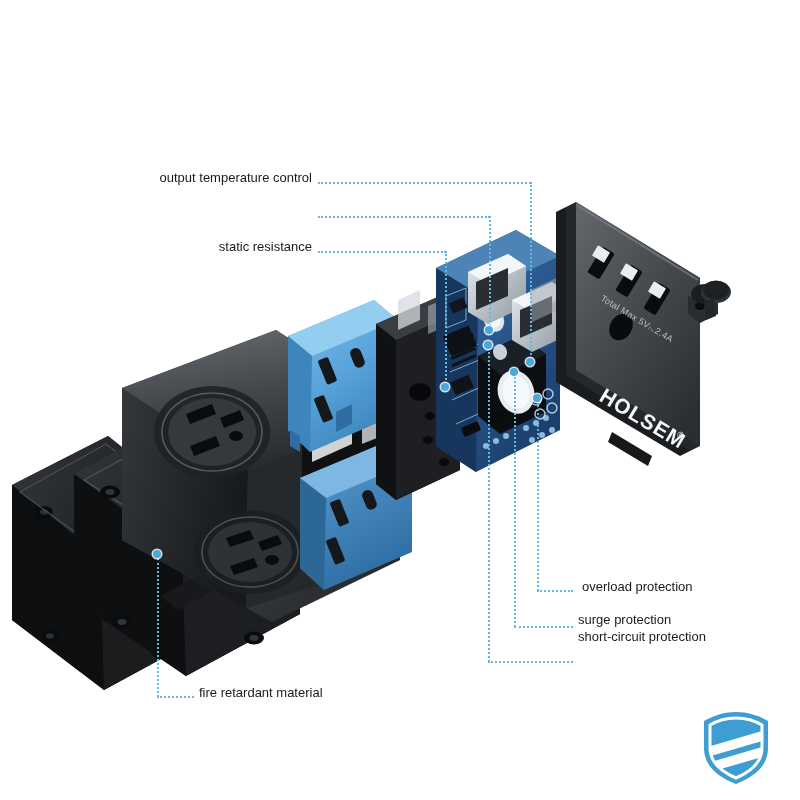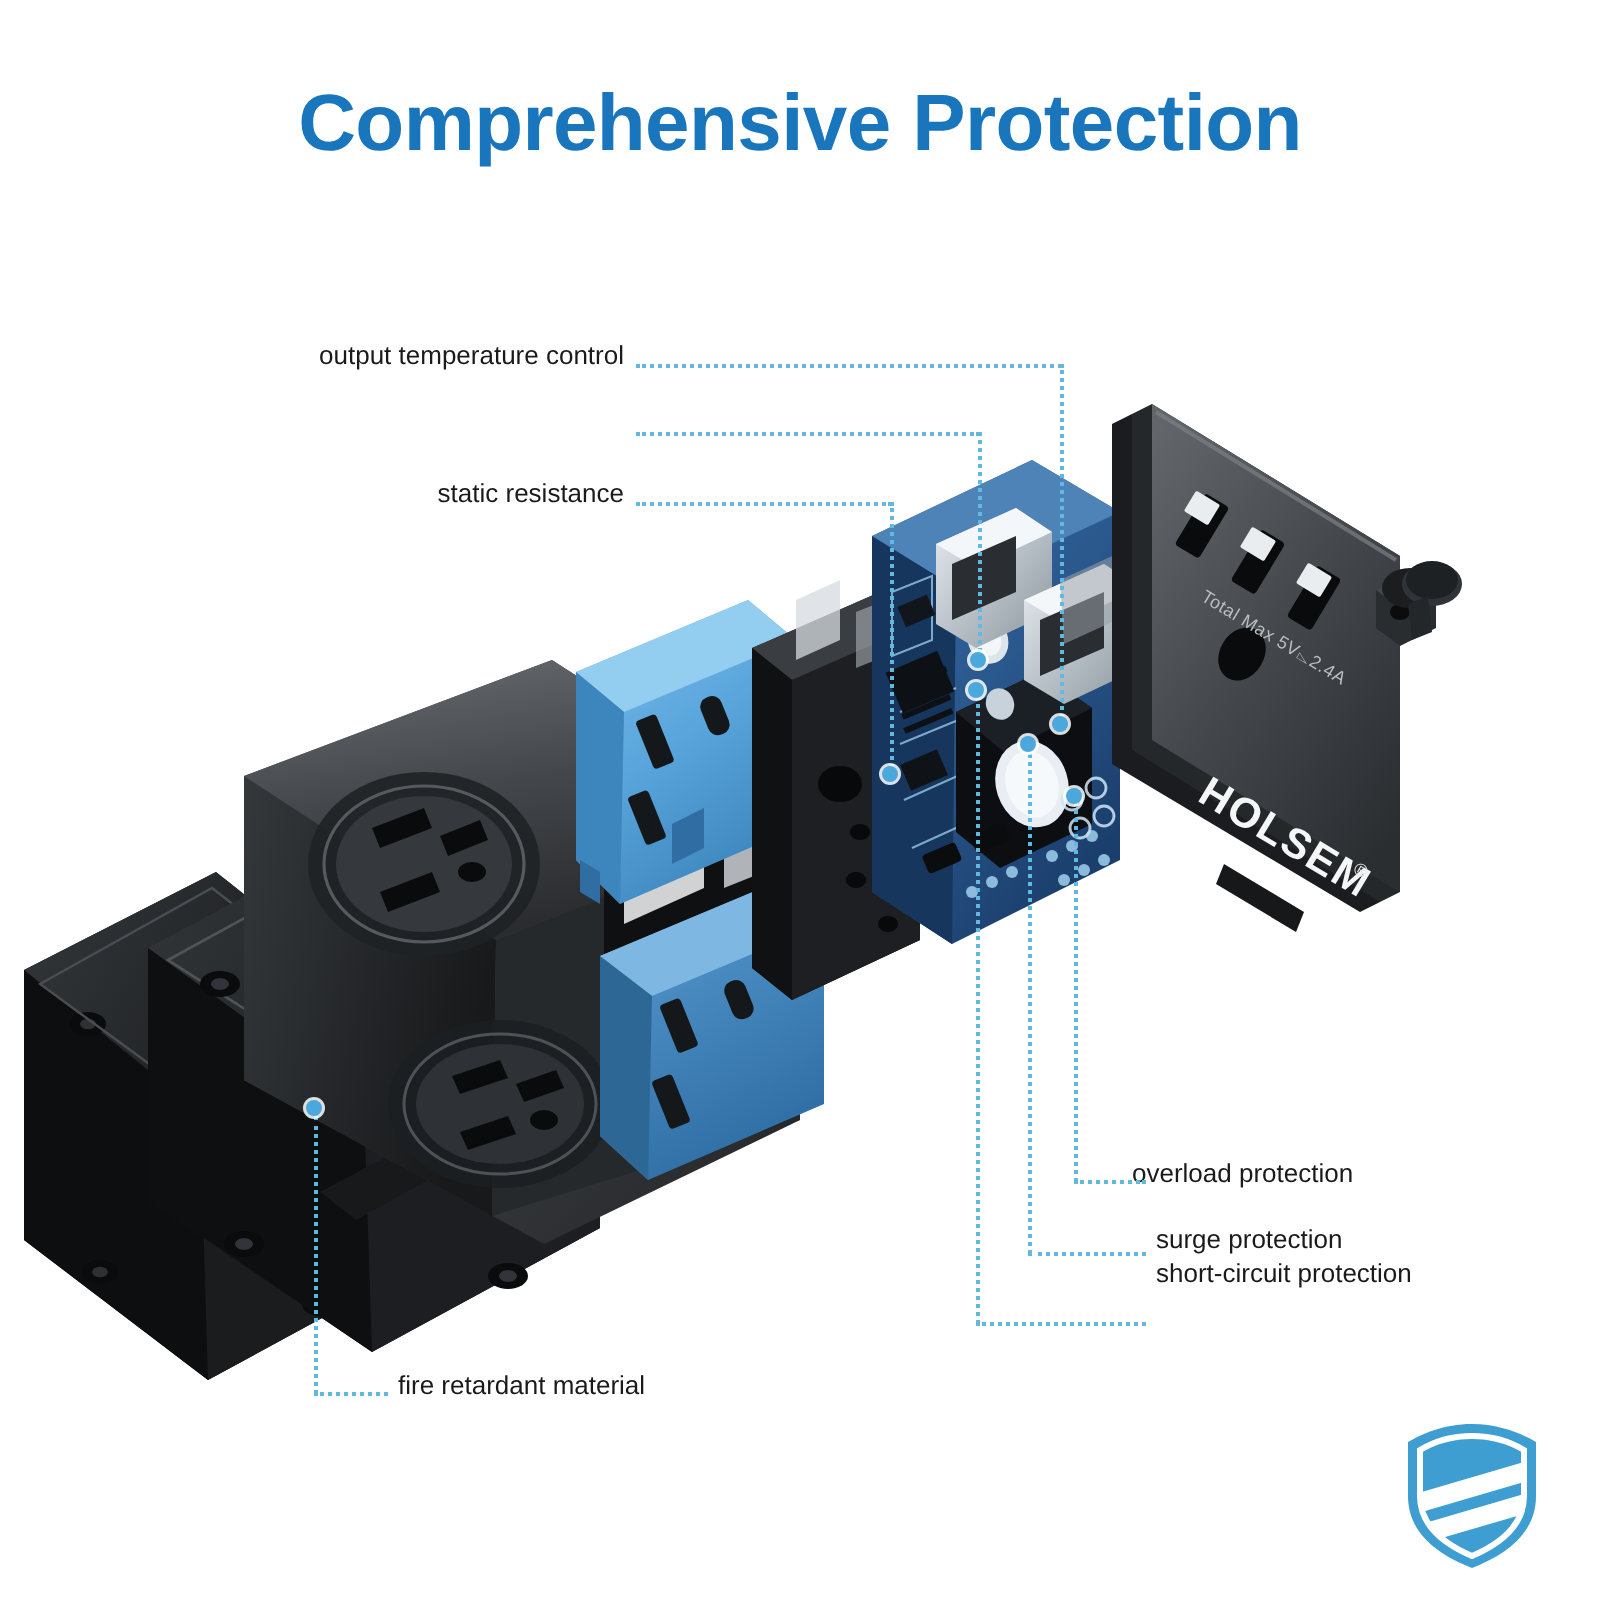--- a/index.html
+++ b/index.html
@@ -81,21 +81,20 @@
     top: 708px;
     width: 72px;
     height: 76px;
   }
 </style>
 </head>
 <body>
 
 <div id="stage">
 
-  <div id="page-title">Comprehensive Protection</div>
 
   <svg id="product" viewBox="0 0 800 800" xmlns="http://www.w3.org/2000/svg">
     <defs>
       <linearGradient id="gBlackTop" x1="0" y1="0" x2="1" y2="1">
         <stop offset="0" stop-color="#5d6064"></stop>
         <stop offset="0.45" stop-color="#3d4044"></stop>
         <stop offset="1" stop-color="#232527"></stop>
       </linearGradient>
       <linearGradient id="gBlackFace" x1="0" y1="0" x2="0.3" y2="1">
         <stop offset="0" stop-color="#6a6e73"></stop>
@@ -349,21 +348,21 @@
 
   <div class="leader-h" style="left:318px; top:216px; width:172px;"></div>
   <div class="leader-v" style="left:489px; top:216px; height:114px;"></div>
   <div class="leader-dot" style="left:485px; top:326px;"></div>
 
   <div class="callout-label right-aligned" style="left:44px; top:240px; width:268px;">static resistance</div>
   <div class="leader-h" style="left:318px; top:251px; width:128px;"></div>
   <div class="leader-v" style="left:445px; top:251px; height:136px;"></div>
   <div class="leader-dot" style="left:441px; top:383px;"></div>
 
-  <div class="callout-label" style="left:566px; top:580px;text-align:center;">overload protection</div>
+  <div class="callout-label" style="left:582px; top:580px;text-align:center;">overload protection</div>
   <div class="leader-h" style="left:537px; top:590px; width:36px;"></div>
   <div class="leader-v" style="left:537px; top:398px; height:193px;"></div>
   <div class="leader-dot" style="left:533px; top:394px;"></div>
 
   <div class="callout-label" style="left:578px; top:616px;margin-top:14px;">short-circuit protection</div>
   <div class="leader-h" style="left:514px; top:626px; width:59px;"></div>
   <div class="leader-v" style="left:514px; top:372px; height:255px;"></div>
   <div class="leader-dot" style="left:510px; top:368px;"></div>
 
   <div class="callout-label" style="left:578px; top:613px;">surge protection</div>

